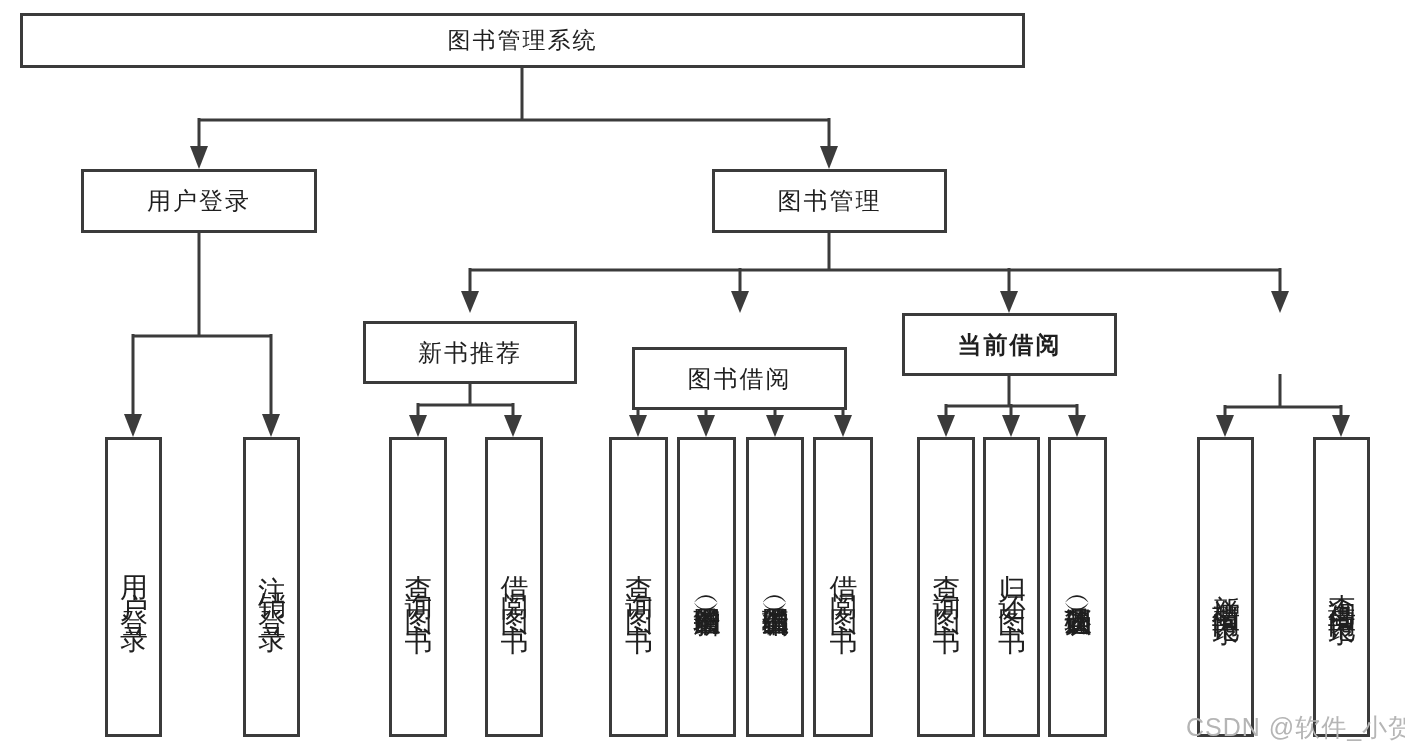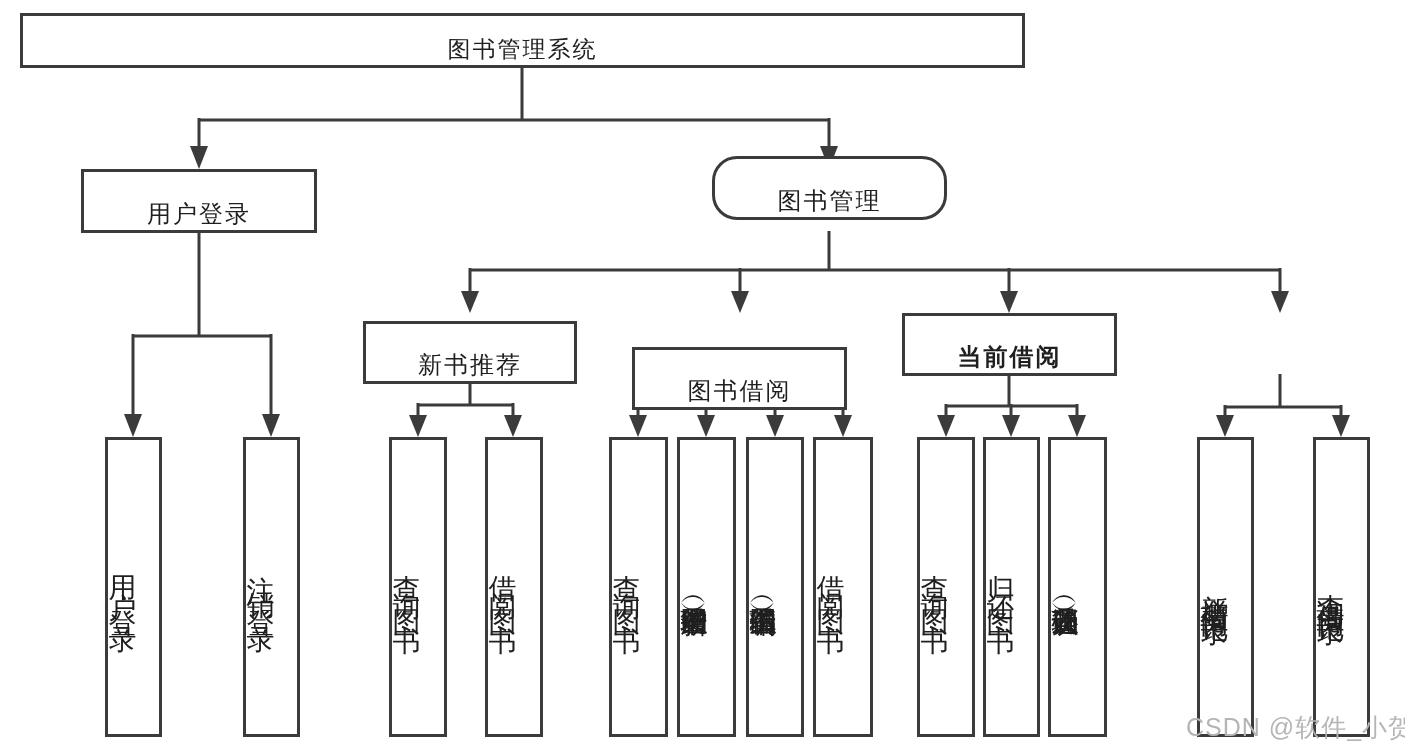--- a/index.html
+++ b/index.html
@@ -9,21 +9,21 @@
     background:#ffffff;
     font-family:"Liberation Sans", sans-serif;
     overflow:hidden;
   }
   .wires{position:absolute;left:0;top:0;z-index:0;}
   .node{
     position:absolute;
     box-sizing:border-box;
     background:#ffffff;
     border:3px solid #3b3b3b;
-    display:flex;align-items:flex-end;justify-content:center;
+    display:flex;align-items:center;justify-content:center;
     color:#1f1f1f;
     z-index:1;
   }
   .h-node{font-size:24px;letter-spacing:2px;}
   .root-node{font-size:23px;letter-spacing:2px;}
   .leaf{
     writing-mode:vertical-rl;
     font-size:28px;
     line-height:1;
   }
@@ -84,21 +84,21 @@
     </g>
   </svg>
 
   <div class="node root-node" style="left:20px;top:13px;width:1005px;height:55px;">
     <span>图书管理系统</span>
   </div>
 
   <div class="node h-node" style="left:81px;top:169px;width:236px;height:64px;">
     <span>用户登录</span>
   </div>
-  <div class="node h-node" style="left:712px;top:156px;width:235px;height:64px;border-radius:25px;">
+  <div class="node h-node" style="left:712px;top:169px;width:235px;height:64px;">
     <span>图书管理</span>
   </div>
 
   <div class="node h-node" style="left:363px;top:321px;width:214px;height:63px;">
     <span>新书推荐</span>
   </div>
   <div class="node h-node" style="left:632px;top:313px;width:215px;height:63px;margin-top:34px;">
     <span>图书借阅</span>
   </div>
   <div class="node h-node" style="left:902px;top:313px;width:215px;height:63px;font-weight:bold;">

